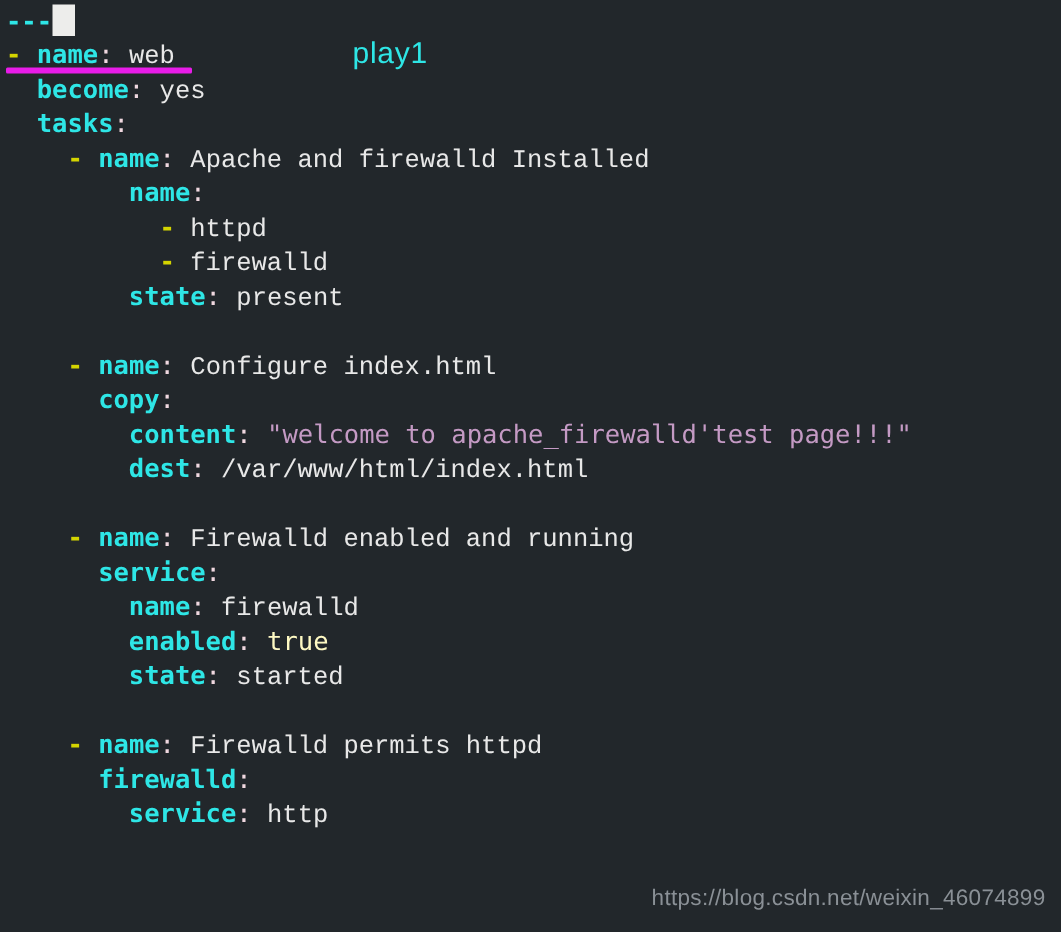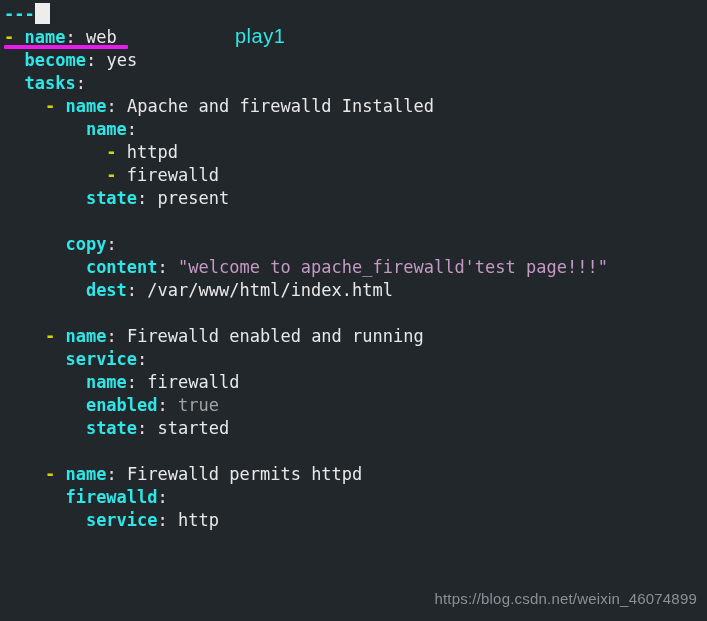--- a/index.html
+++ b/index.html
@@ -30,23 +30,23 @@
     white-space: pre;
     letter-spacing: 0px;
     color: #e6e6e6;
   }
 
   
   .tok-key      { color: #2ee6e6; font-weight: bold; }
   .tok-colon    { color: #f0d8e0; }
   .tok-dash     { color: #d4d400; font-weight: bold; }
   .tok-doc      { color: #2ee6e6; font-weight: bold; }
-  .tok-plain    { color: #e8e8e8; }
+  .tok-plain    { color: #e8e8e8; font-family: Liberation Mono, monospace; }
   .tok-str      { color: #c49ac4; }
-  .tok-bool     { color: #a3a3a3; }
+  .tok-bool     { color: #fef9c3; }
 
   
   .cursor-block {
     display: inline-block;
     width: 15px;
     height: 21px;
     background: #ededeb;
     vertical-align: -4px;
   }
 
@@ -95,20 +95,21 @@
       <div class="code-line"><span class="tok-doc">---</span><span class="cursor-block"></span></div>
       <div class="code-line"><span class="tok-dash">-</span> <span class="tok-key">name</span><span class="tok-colon">:</span> <span class="tok-plain">web</span></div>
       <div class="code-line">  <span class="tok-key">become</span><span class="tok-colon">:</span> <span class="tok-plain">yes</span></div>
       <div class="code-line">  <span class="tok-key">tasks</span><span class="tok-colon">:</span></div>
       <div class="code-line">    <span class="tok-dash">-</span> <span class="tok-key">name</span><span class="tok-colon">:</span> <span class="tok-plain">Apache and firewalld Installed</span></div>
       <div class="code-line">        <span class="tok-key">name</span><span class="tok-colon">:</span></div>
       <div class="code-line">          <span class="tok-dash">-</span> <span class="tok-plain">httpd</span></div>
       <div class="code-line">          <span class="tok-dash">-</span> <span class="tok-plain">firewalld</span></div>
       <div class="code-line">        <span class="tok-key">state</span><span class="tok-colon">:</span> <span class="tok-plain">present</span></div>
       <div class="blank-line">&nbsp;</div>
+      <div class="code-line">    <span class="tok-dash">-</span> <span class="tok-key">name</span><span class="tok-colon">:</span> <span class="tok-plain">Configure index.html</span></div>
       <div class="code-line">      <span class="tok-key">copy</span><span class="tok-colon">:</span></div>
       <div class="code-line">        <span class="tok-key">content</span><span class="tok-colon">:</span> <span class="tok-str">"welcome to apache_firewalld'test page!!!"</span></div>
       <div class="code-line">        <span class="tok-key">dest</span><span class="tok-colon">:</span> <span class="tok-plain">/var/www/html/index.html</span></div>
       <div class="blank-line">&nbsp;</div>
       <div class="code-line">    <span class="tok-dash">-</span> <span class="tok-key">name</span><span class="tok-colon">:</span> <span class="tok-plain">Firewalld enabled and running</span></div>
       <div class="code-line">      <span class="tok-key">service</span><span class="tok-colon">:</span></div>
       <div class="code-line">        <span class="tok-key">name</span><span class="tok-colon">:</span> <span class="tok-plain">firewalld</span></div>
       <div class="code-line">        <span class="tok-key">enabled</span><span class="tok-colon">:</span> <span class="tok-bool">true</span></div>
       <div class="code-line">        <span class="tok-key">state</span><span class="tok-colon">:</span> <span class="tok-plain">started</span></div>
       <div class="blank-line">&nbsp;</div>

